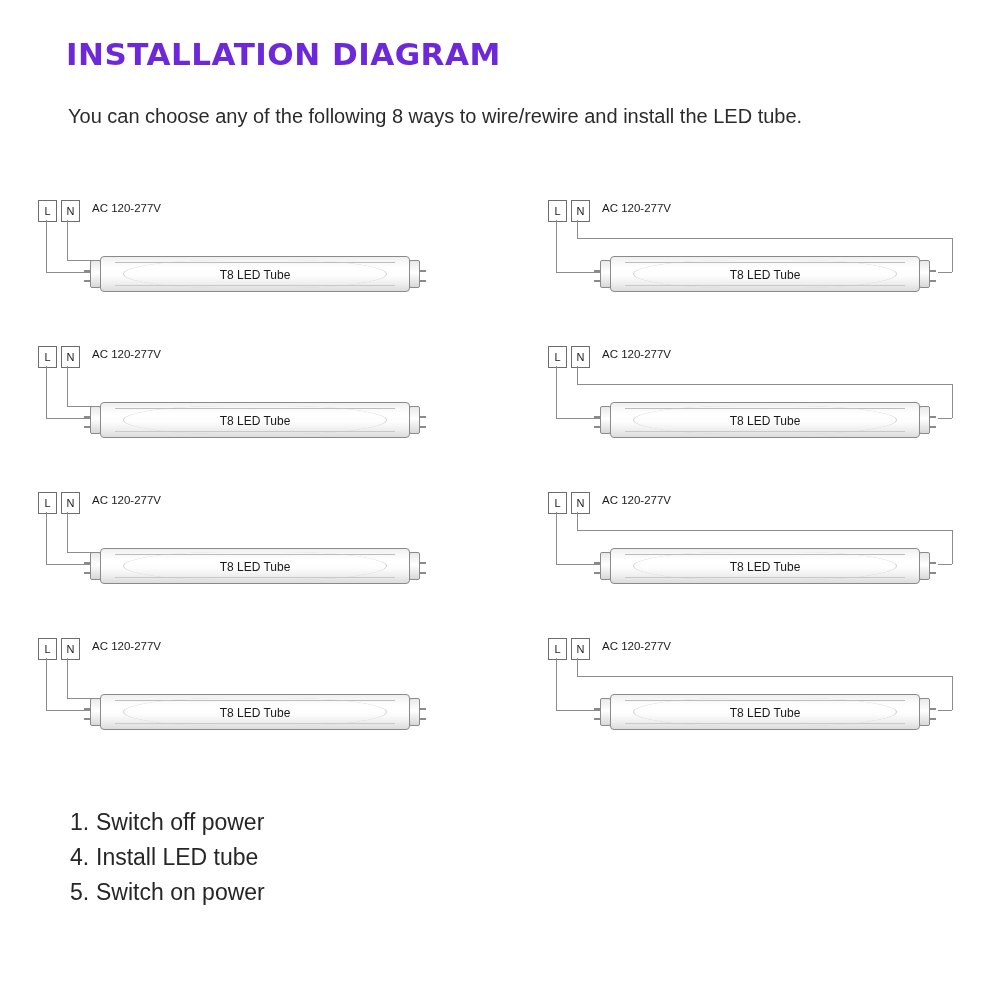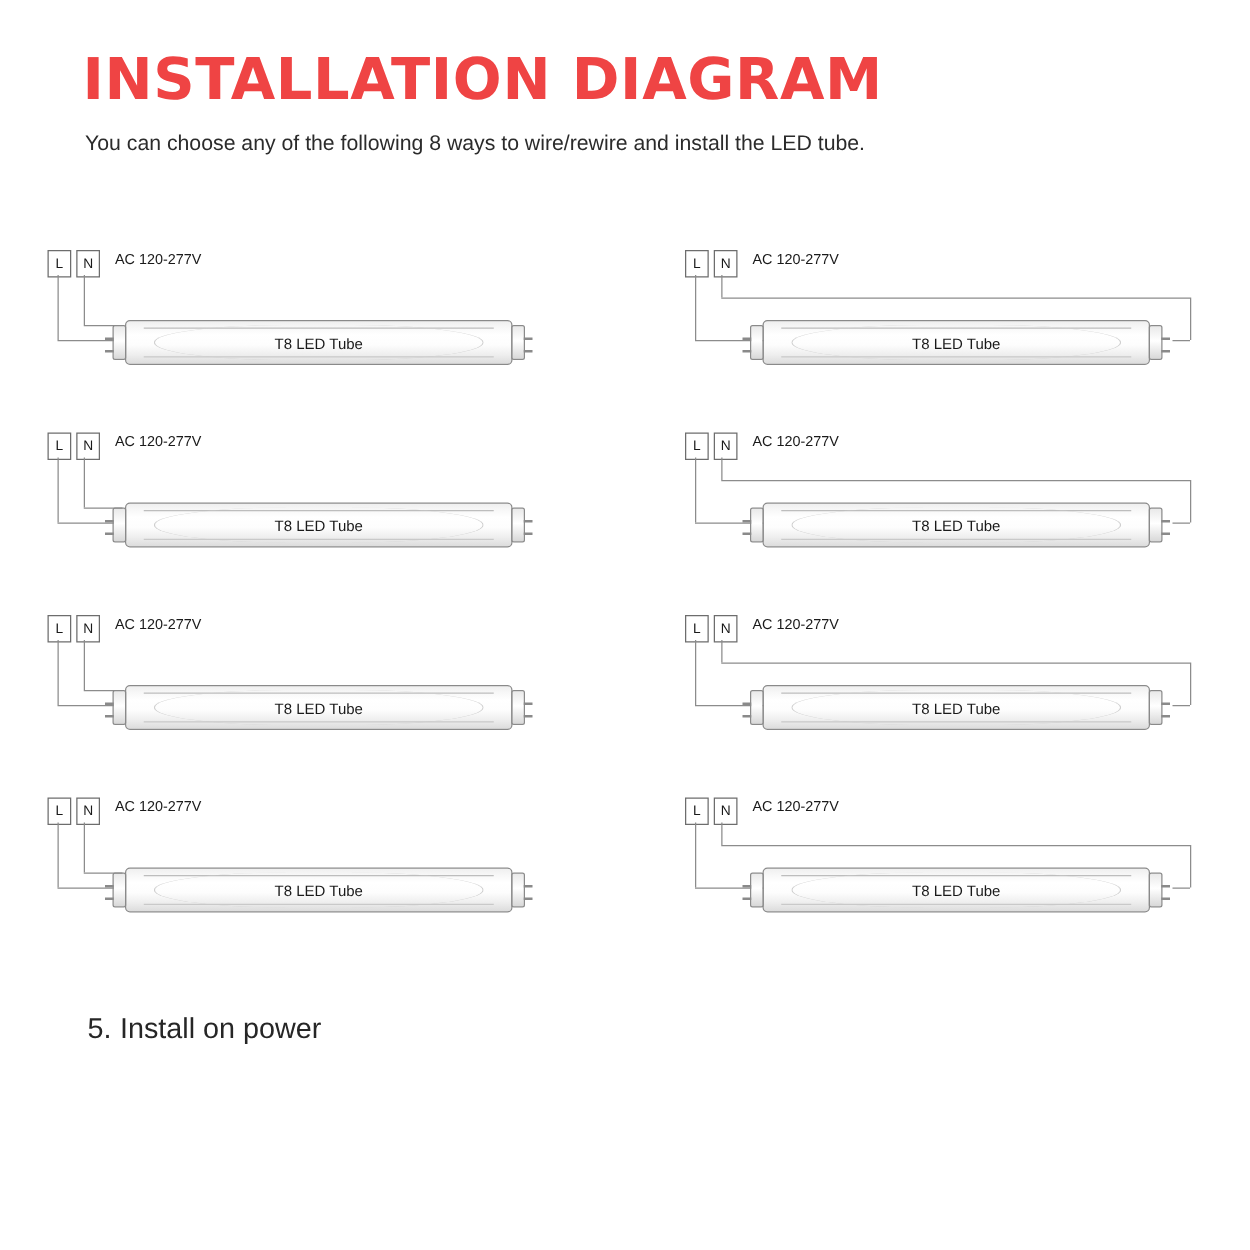--- a/index.html
+++ b/index.html
@@ -14,31 +14,31 @@
     font-family: "Liberation Sans", sans-serif;
     color: #231f20;
     overflow: hidden;
   }
 
   
   .page-title {
     position: absolute;
     left: 66px;
     top: 36px;
-    font-size: 46px;
+    font-size: 31px;
     font-weight: bold;
     letter-spacing: 0.5px;
-    color: #ef4444;
+    color: #6d28d9;
     font-family: "DejaVu Sans", sans-serif;
   }
   .page-subtitle {
     position: absolute;
     left: 68px;
     top: 105px;
-    font-size: 17px;
+    font-size: 20px;
     color: #2b2b2b;
     font-family: "Liberation Sans", sans-serif;
   }
 
   
   #diagram-grid {
     position: absolute;
     left: 0;
     top: 180px;
     width: 1000px;
@@ -411,15 +411,21 @@
         <span class="pin r1"></span>
         <span class="pin r2"></span>
       </div>
     </div>
   </div>
 
 </div>
 
 <div id="steps-list">
   <div class="step-item">
-    <span class="step-num">5.</span><span>Install on power</span>
+    <span class="step-num">1.</span><span>Switch off power</span>
+  </div>
+  <div class="step-item">
+    <span class="step-num">4.</span><span>Install LED tube</span>
+  </div>
+  <div class="step-item">
+    <span class="step-num">5.</span><span>Switch on power</span>
   </div>
 </div>
 
 </body></html>

